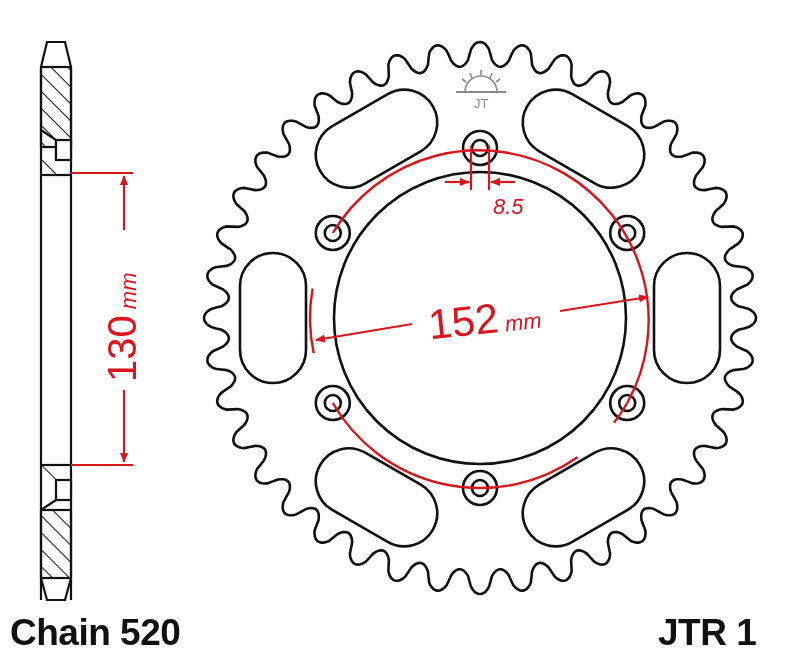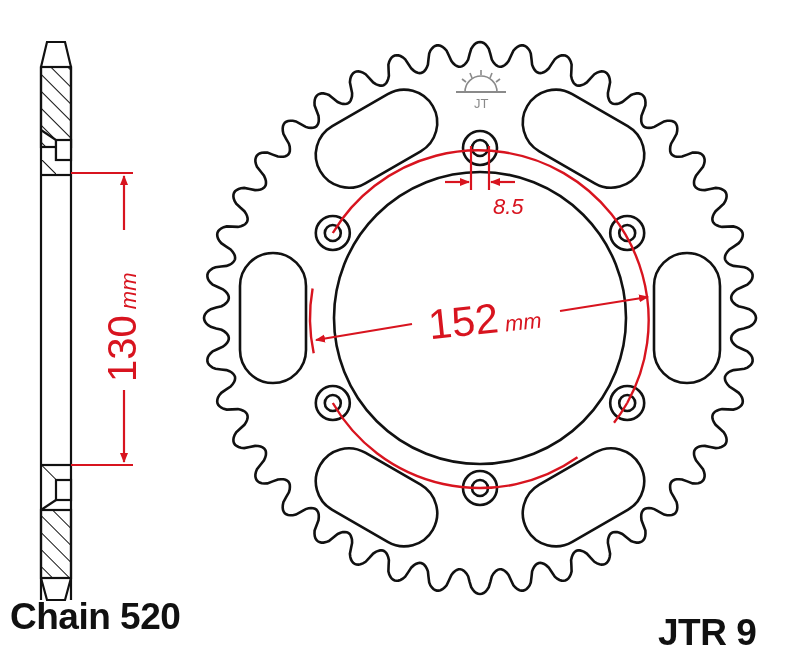--- a/index.html
+++ b/index.html
@@ -1,21 +1,21 @@
 <!DOCTYPE html>
 <html><head>
 <meta charset="utf-8">
 <style>
   html, body { margin: 0; padding: 0; background: #ffffff; }
   body { width: 800px; height: 668px; position: relative; overflow: hidden;
          font-family: "Liberation Sans", sans-serif; }
   #drawing { position: absolute; left: 0; top: 0; }
   .label { position: absolute; font-family: "Liberation Sans", sans-serif;
            font-weight: bold; color: #111111; font-size: 37px; letter-spacing: -0.5px; }
-  #chain-label { left: 10px; top: 596px; }
+  #chain-label { left: 10px; top: 612px; }
   #part-label { left: 658px; top: 612px; }
 </style>
 </head>
 <body>
 
 <svg id="drawing" width="800" height="668" viewBox="0 0 800 668" xmlns="http://www.w3.org/2000/svg">
   <defs>
     <pattern id="hatch" patternUnits="userSpaceOnUse" width="12" height="12" patternTransform="rotate(-45)">
       <line x1="0" y1="0" x2="0" y2="12" stroke="#111111" stroke-width="2"></line>
     </pattern>
@@ -104,13 +104,13 @@
     <line x1="481" y1="70" x2="481" y2="75"></line>
     <line x1="470" y1="73" x2="472" y2="78"></line>
     <line x1="492" y1="73" x2="490" y2="78"></line>
     <line x1="462" y1="79" x2="466" y2="82"></line>
     <line x1="500" y1="79" x2="496" y2="82"></line>
   </g>
   <text id="logo-text" x="474" y="108" fill="#8a8a8a" font-family="Liberation Sans, sans-serif" font-size="13">JT</text>
 </svg>
 
 <div class="label" id="chain-label">Chain 520</div>
-<div class="label" id="part-label">JTR 9</div>
+<div class="label" id="part-label">JTR 1</div>
 
 </body></html>

